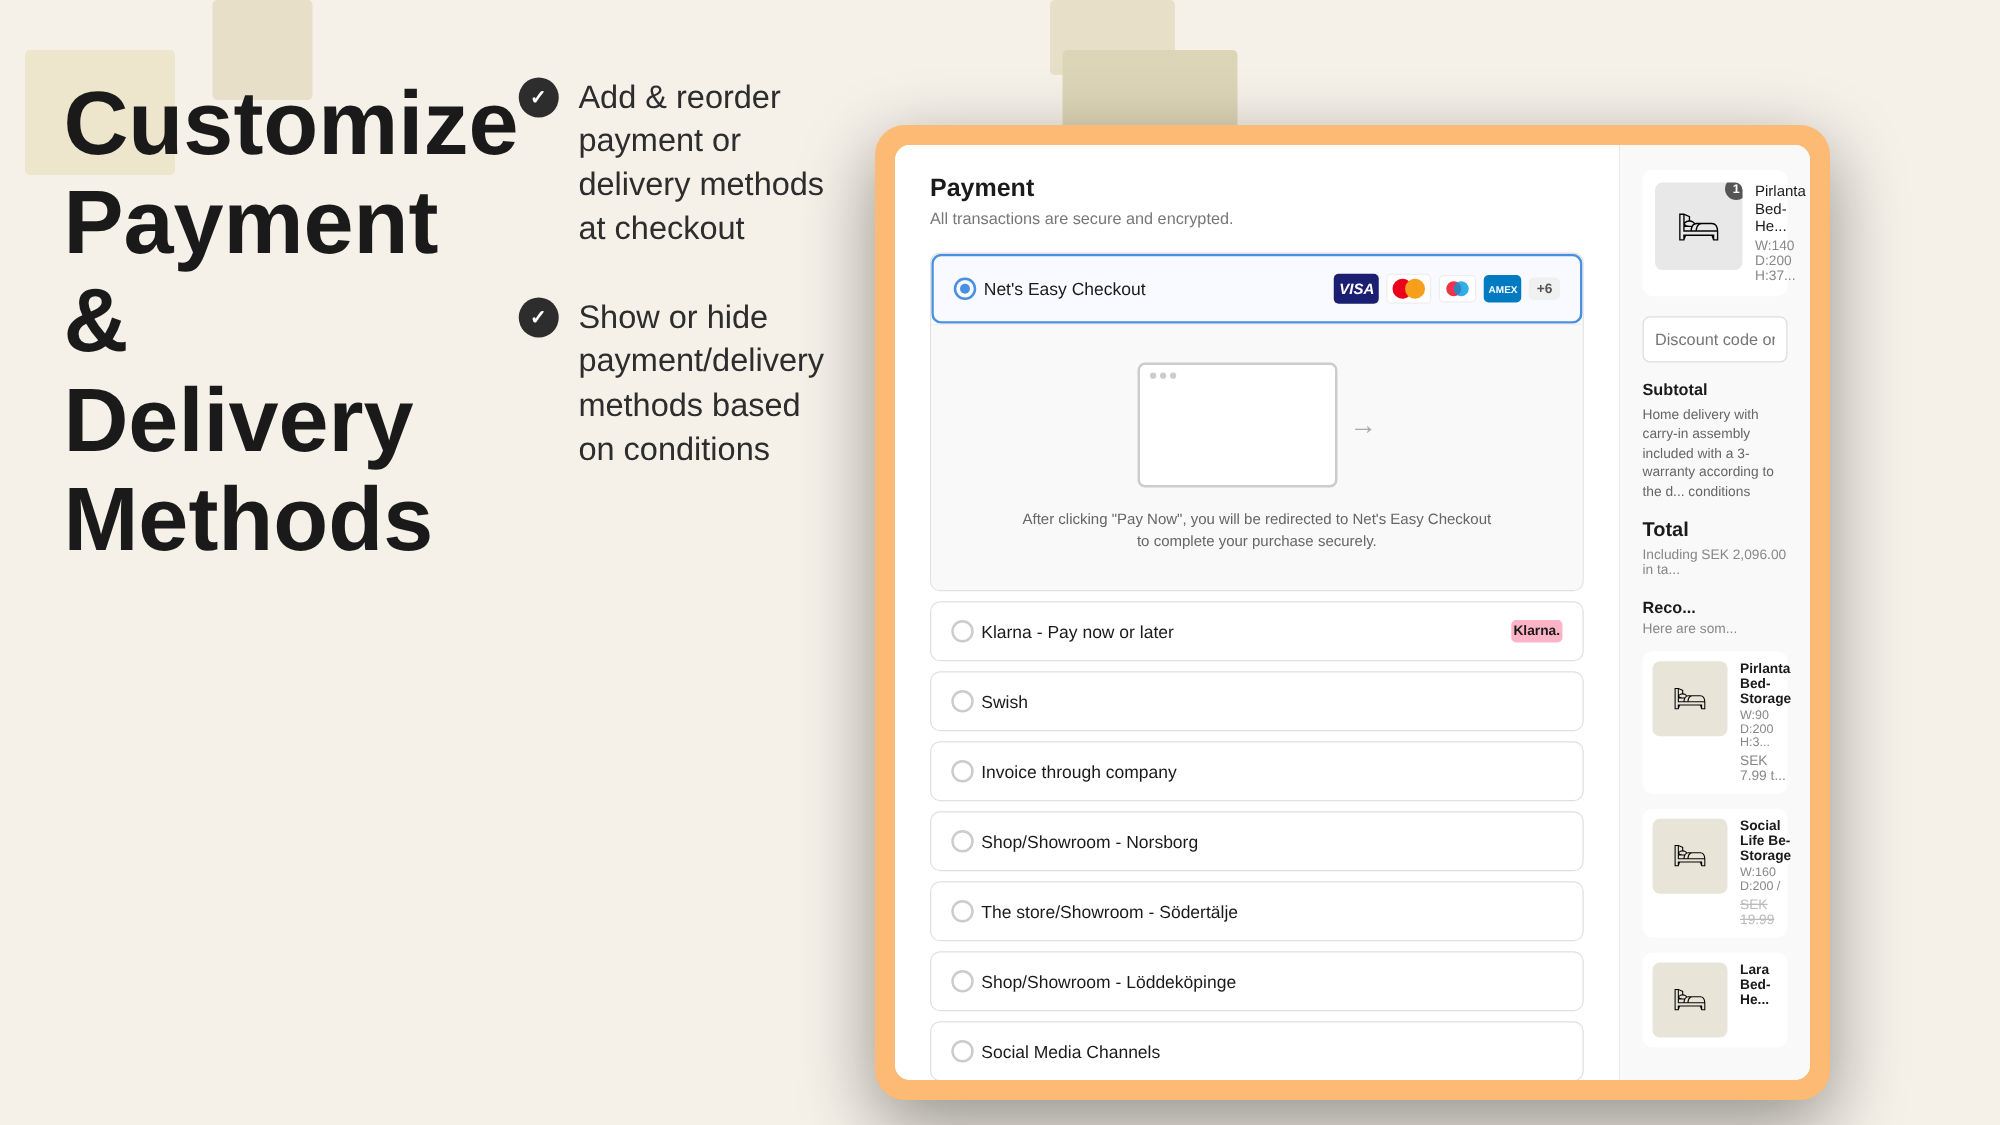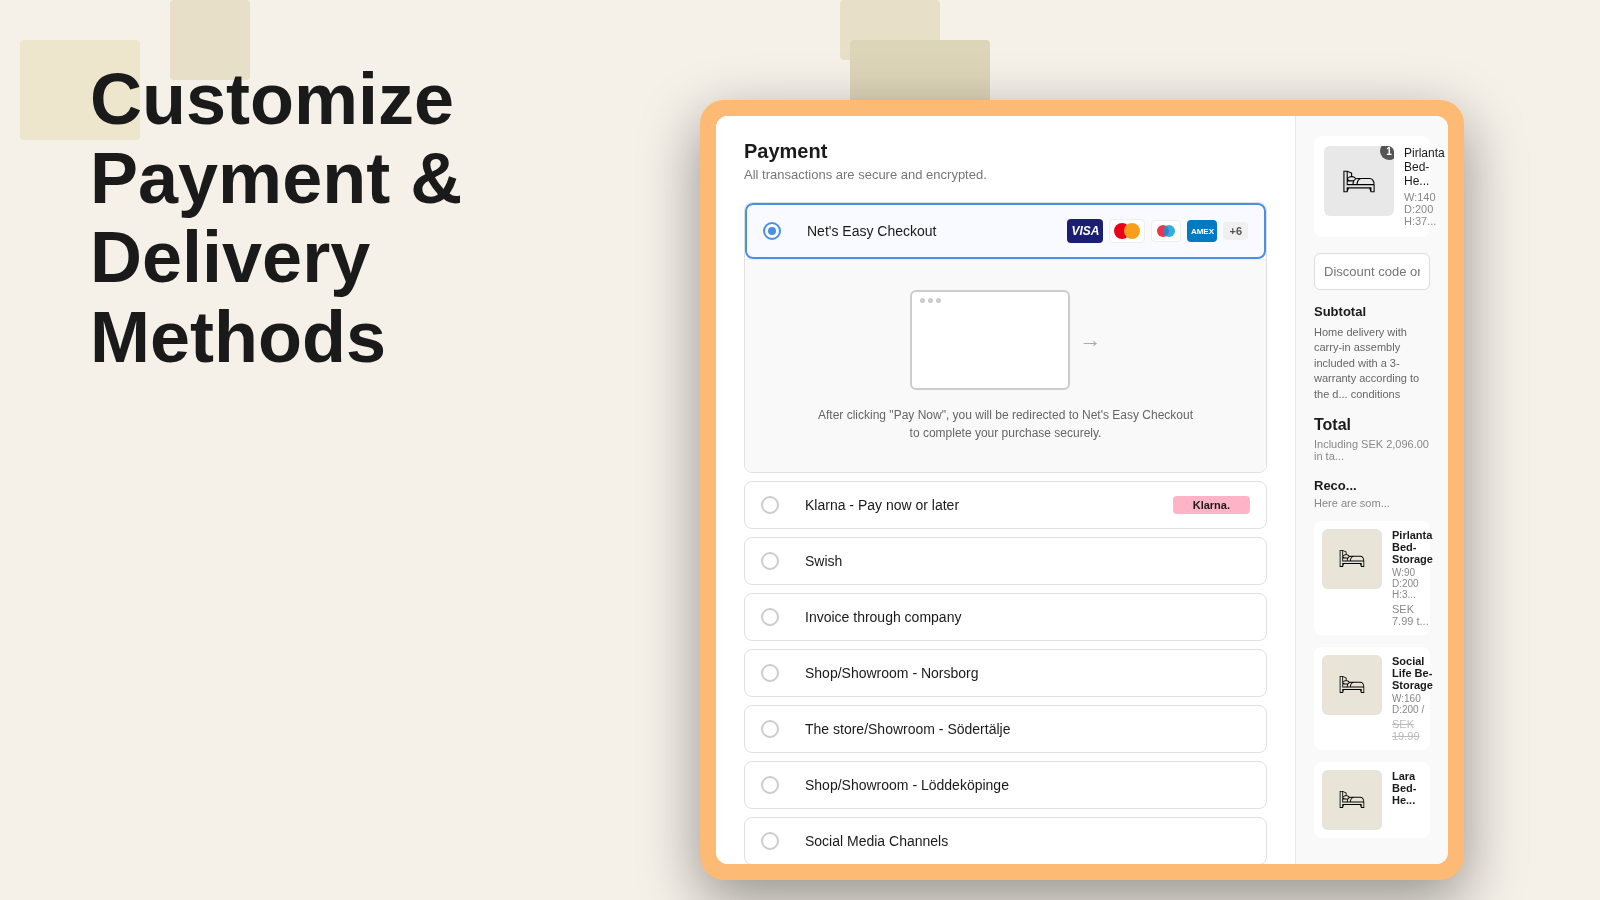--- a/index.html
+++ b/index.html
@@ -141,21 +141,21 @@
       border: 1px solid #e0e0e0;
       border-radius: 8px;
       margin-bottom: 8px;
       overflow: hidden;
     }
 
     .payment-option-header {
       display: flex;
       align-items: center;
       padding: 14px 16px;
-      gap: 26px;
+      gap: 6px;
       cursor: pointer;
     }
 
     .payment-option-header.selected {
       border: 2px solid #4a90e2;
       border-radius: 8px;
       background: #f8faff;
     }
 
     .radio-btn {
@@ -314,21 +314,21 @@
       color: #666;
       text-align: center;
       line-height: 1.5;
       max-width: 380px;
     }
 
     
     .klarna-badge {
       background: #ffb3c7;
       border-radius: 4px;
-      padding: 3px 20px;
+      padding: 3px 2px;
       font-size: 11px;
       font-weight: 700;
       color: #1a1a1a;
     }
 
     
     .order-summary {
       flex: 1;
       background: #f9f9f9;
       padding: 20px 18px;
@@ -501,20 +501,30 @@
 <div class="bg-rect bg-rect-3"></div>
 <div class="bg-rect bg-rect-4"></div>
 
 <div class="left-panel">
   <div class="main-title">
     <span>Customize</span><br>
     <span>Payment &amp;</span><br>
     <span>Delivery Methods</span>
   </div>
 
+  <div class="feature-list">
+    <div class="feature-item">
+      <div class="check-icon"></div>
+      <span class="feature-text">Add &amp; reorder payment or delivery methods at checkout</span>
+    </div>
+    <div class="feature-item">
+      <div class="check-icon"></div>
+      <span class="feature-text">Show or hide payment/delivery methods based on conditions</span>
+    </div>
+  </div>
 </div>
 
 <div class="device-container">
   <div class="tablet-frame">
     <div class="tablet-screen">
 
       <div class="checkout-panel">
         <div class="payment-title">Payment</div>
         <div class="payment-subtitle">All transactions are secure and encrypted.</div>
 

